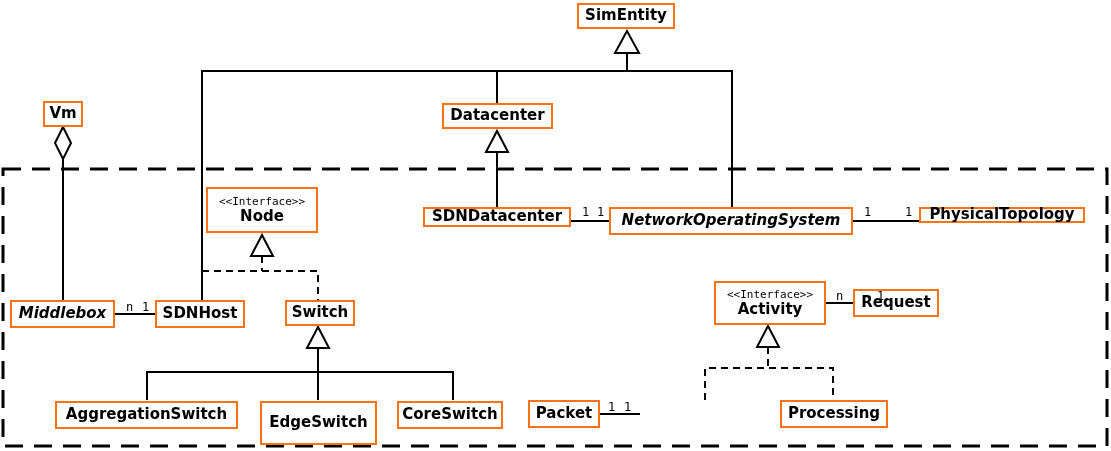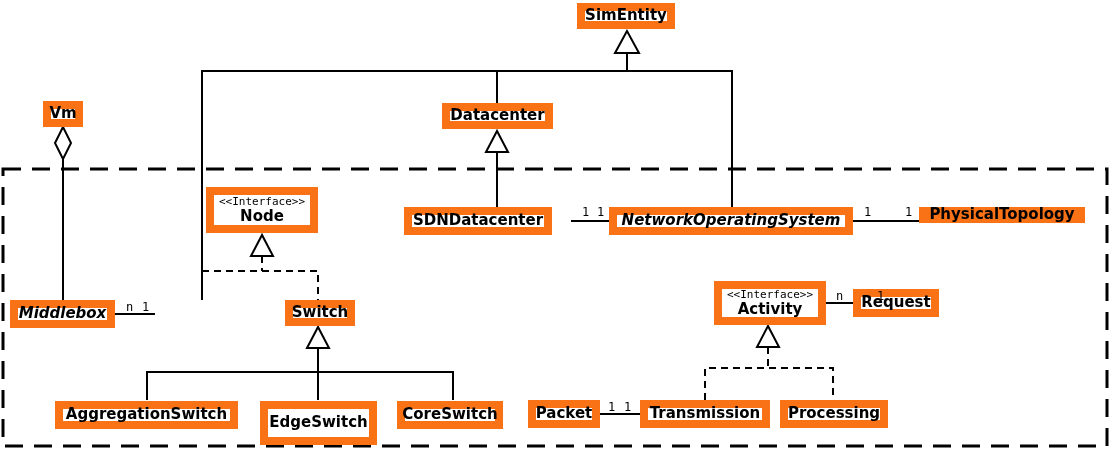--- a/index.html
+++ b/index.html
@@ -7,21 +7,21 @@
     position:relative;
     width:1111px; height:451px;
     background:#ffffff;
     font-family:"DejaVu Sans", "Liberation Sans", sans-serif;
     overflow:hidden;
   }
   #wires { position:absolute; left:0; top:0; z-index:1; }
   .box {
     position:absolute;
     box-sizing:border-box;
-    border:8px solid #f97316;
+    border:2px solid #f97316;
     background:#fff;
     display:flex;
     flex-direction:column;
     align-items:center;
     justify-content:center;
     z-index:2;
   }
   .box .name {
     font-weight:bold;
     font-size:15px;
@@ -96,36 +96,39 @@
 
   <div class="box" style="left:442px;top:103px;width:111px;height:26px">
     <span class="name">Datacenter</span>
   </div>
 
   <div class="box" style="left:206px;top:187px;width:112px;height:46px">
     <span class="stereo">&lt;&lt;Interface&gt;&gt;</span>
     <span class="name">Node</span>
   </div>
 
-  <div class="box" style="left:404px;top:207px;width:148px;height:28px">
+  <div class="box" style="left:423px;top:207px;width:148px;height:20px">
     <span class="name">SDNDatacenter</span>
   </div>
 
   <div class="box abstract" style="left:609px;top:207px;width:244px;height:28px">
     <span class="name">NetworkOperatingSystem</span>
   </div>
 
   <div class="box" style="left:919px;top:207px;width:166px;height:16px">
     <span class="name">PhysicalTopology</span>
   </div>
 
   <div class="box abstract" style="left:10px;top:300px;width:105px;height:28px">
     <span class="name">Middlebox</span>
   </div>
 
+  <div class="box" style="left:155px;top:300px;width:90px;height:28px">
+    <span class="name">SDNHost</span>
+  </div>
 
   <div class="box" style="left:285px;top:300px;width:70px;height:26px">
     <span class="name">Switch</span>
   </div>
 
   <div class="box" style="left:714px;top:281px;width:112px;height:44px">
     <span class="stereo">&lt;&lt;Interface&gt;&gt;</span>
     <span class="name">Activity</span>
   </div>
 
@@ -142,23 +145,20 @@
   </div>
 
   <div class="box" style="left:397px;top:401px;width:106px;height:28px">
     <span class="name">CoreSwitch</span>
   </div>
 
   <div class="box" style="left:528px;top:400px;width:72px;height:28px">
     <span class="name">Packet</span>
   </div>
 
-  <div class="box" style="left:640px;top:400px;width:130px;height:28px">
-    <span class="name">Transmission</span>
-  </div>
 
   <div class="box" style="left:780px;top:400px;width:108px;height:28px">
     <span class="name">Processing</span>
   </div>
 
   <span class="mult" style="left:582px;top:206px">1</span>
   <span class="mult" style="left:597px;top:206px">1</span>
   <span class="mult" style="left:864px;top:206px">1</span>
   <span class="mult" style="left:905px;top:206px">1</span>
   <span class="mult" style="left:126px;top:301px">n</span>

